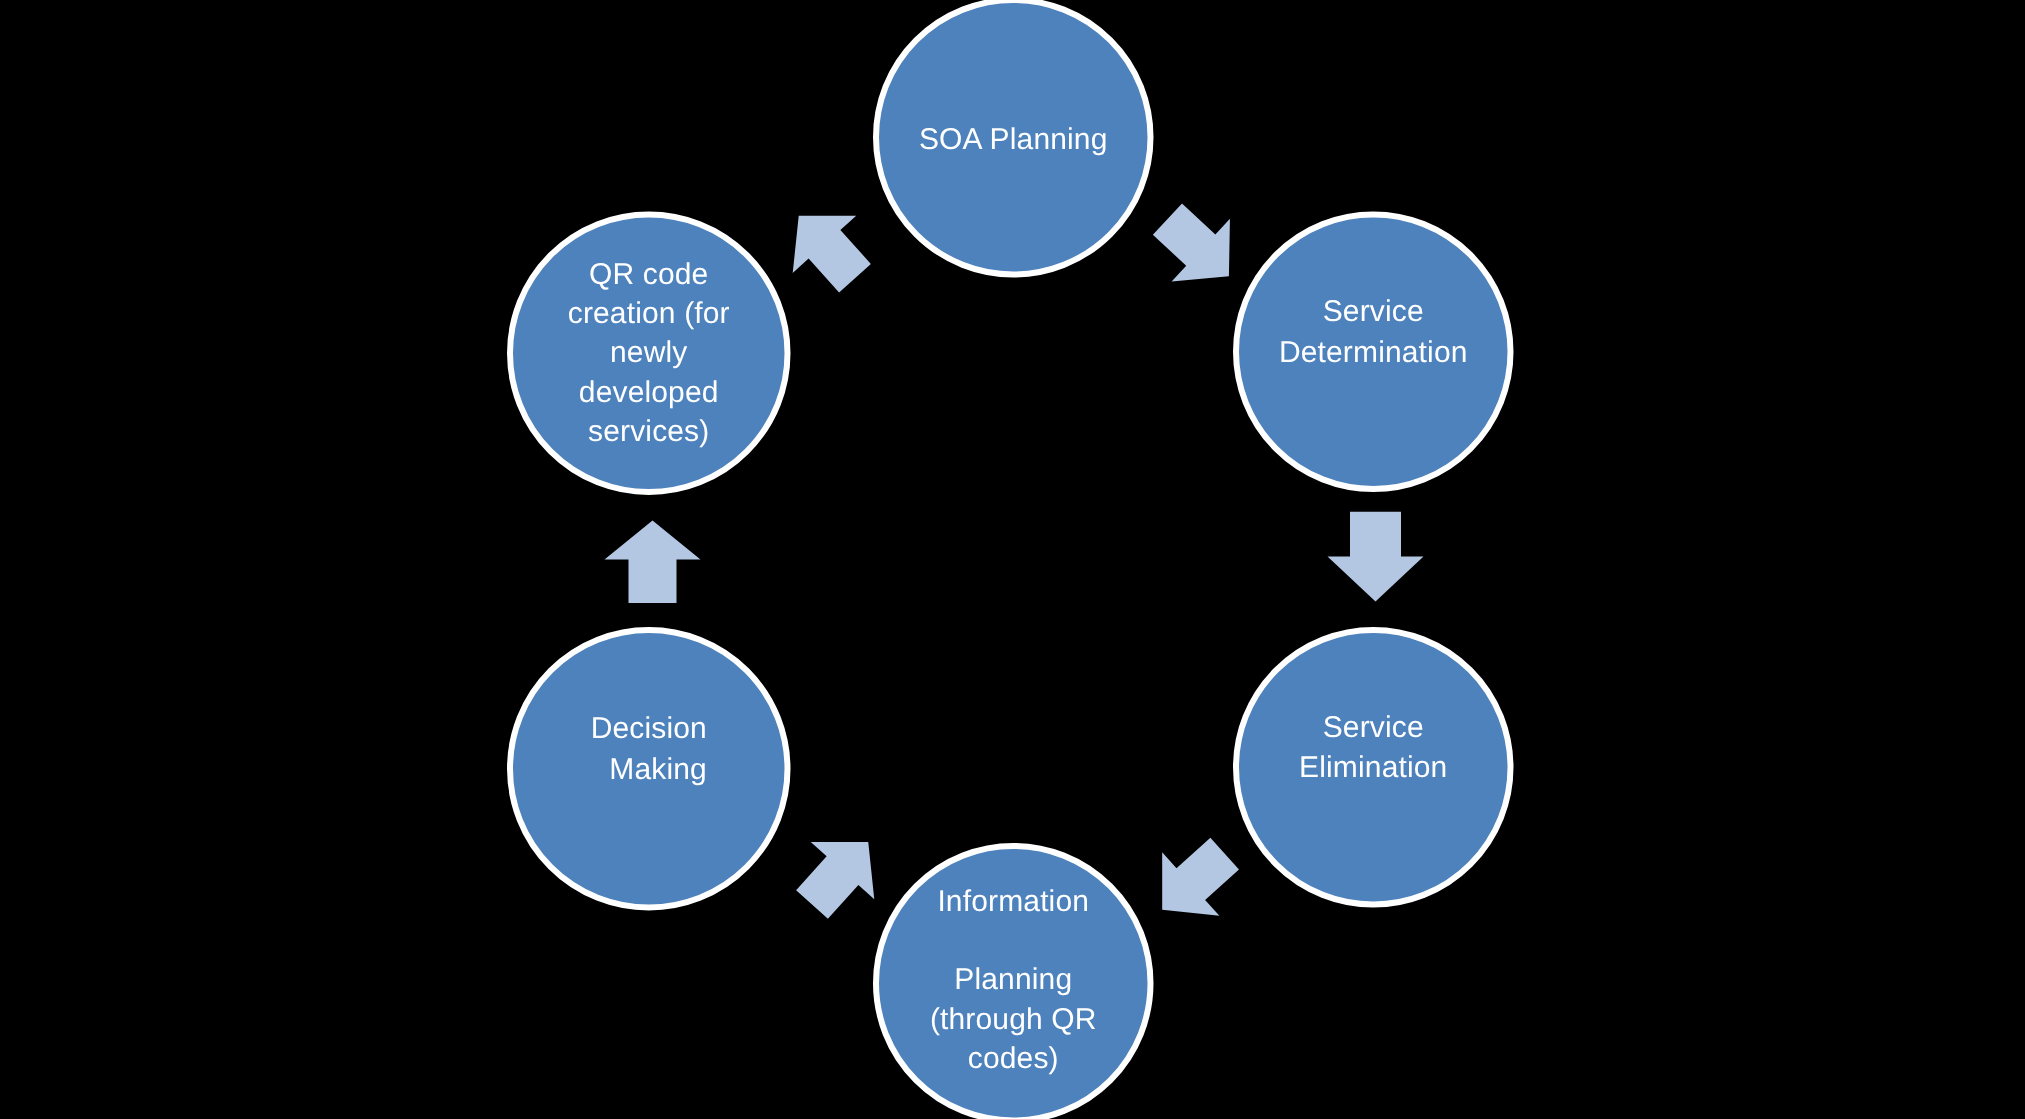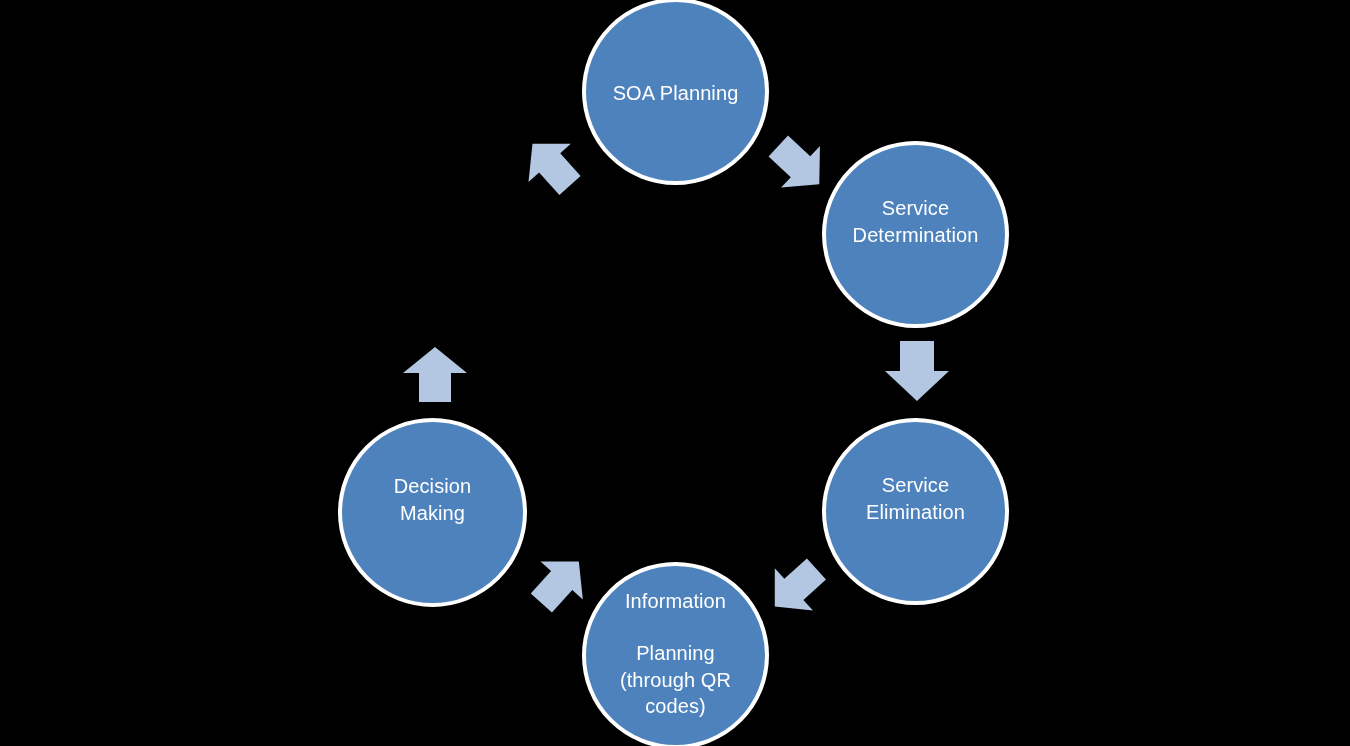--- a/index.html
+++ b/index.html
@@ -35,21 +35,21 @@
     letter-spacing: 0.1px;
     padding: 0 14px;
     white-space: pre-line;
     font-weight: 400;
   }
   
   .n-soa        { left: 582px; top: -2px;  width: 187px; height: 187px; }
   .n-determ     { left: 822px; top: 141px; width: 187px; height: 187px; }
   .n-elim       { left: 822px; top: 418px; width: 187px; height: 187px; }
   .n-info       { left: 582px; top: 562px; width: 187px; height: 187px; }
-  .n-decision   { left: 338px; top: 418px; width: 189px; height: 189px; }
+  .n-decision   { left: 338px; top: 418px; width: 189px; height: 189px; text-align: right; }
   .n-qr         { left: 338px; top: 141px; width: 189px; height: 189px; }
 
   
   .n-determ .node-label   { transform: translateY(-13px); }
   .n-elim   .node-label   { transform: translateY(-13px); }
   .n-decision .node-label { transform: translateY(-13px); }
   .n-info   .node-label   { transform: translateY(-2px); }
   .n-soa    .node-label   { transform: translateY(2px); }
   .n-qr     .node-label   { transform: translateY(0px); }
 
@@ -129,14 +129,21 @@
 Planning
 (through QR
 codes)</span>
   </div>
 
   <div class="node n-decision">
     <span class="node-label">Decision
 Making</span>
   </div>
 
+  <div class="node n-qr">
+    <span class="node-label">QR code
+creation (for
+newly
+developed
+services)</span>
+  </div>
 
 </div>
 
 </body></html>

